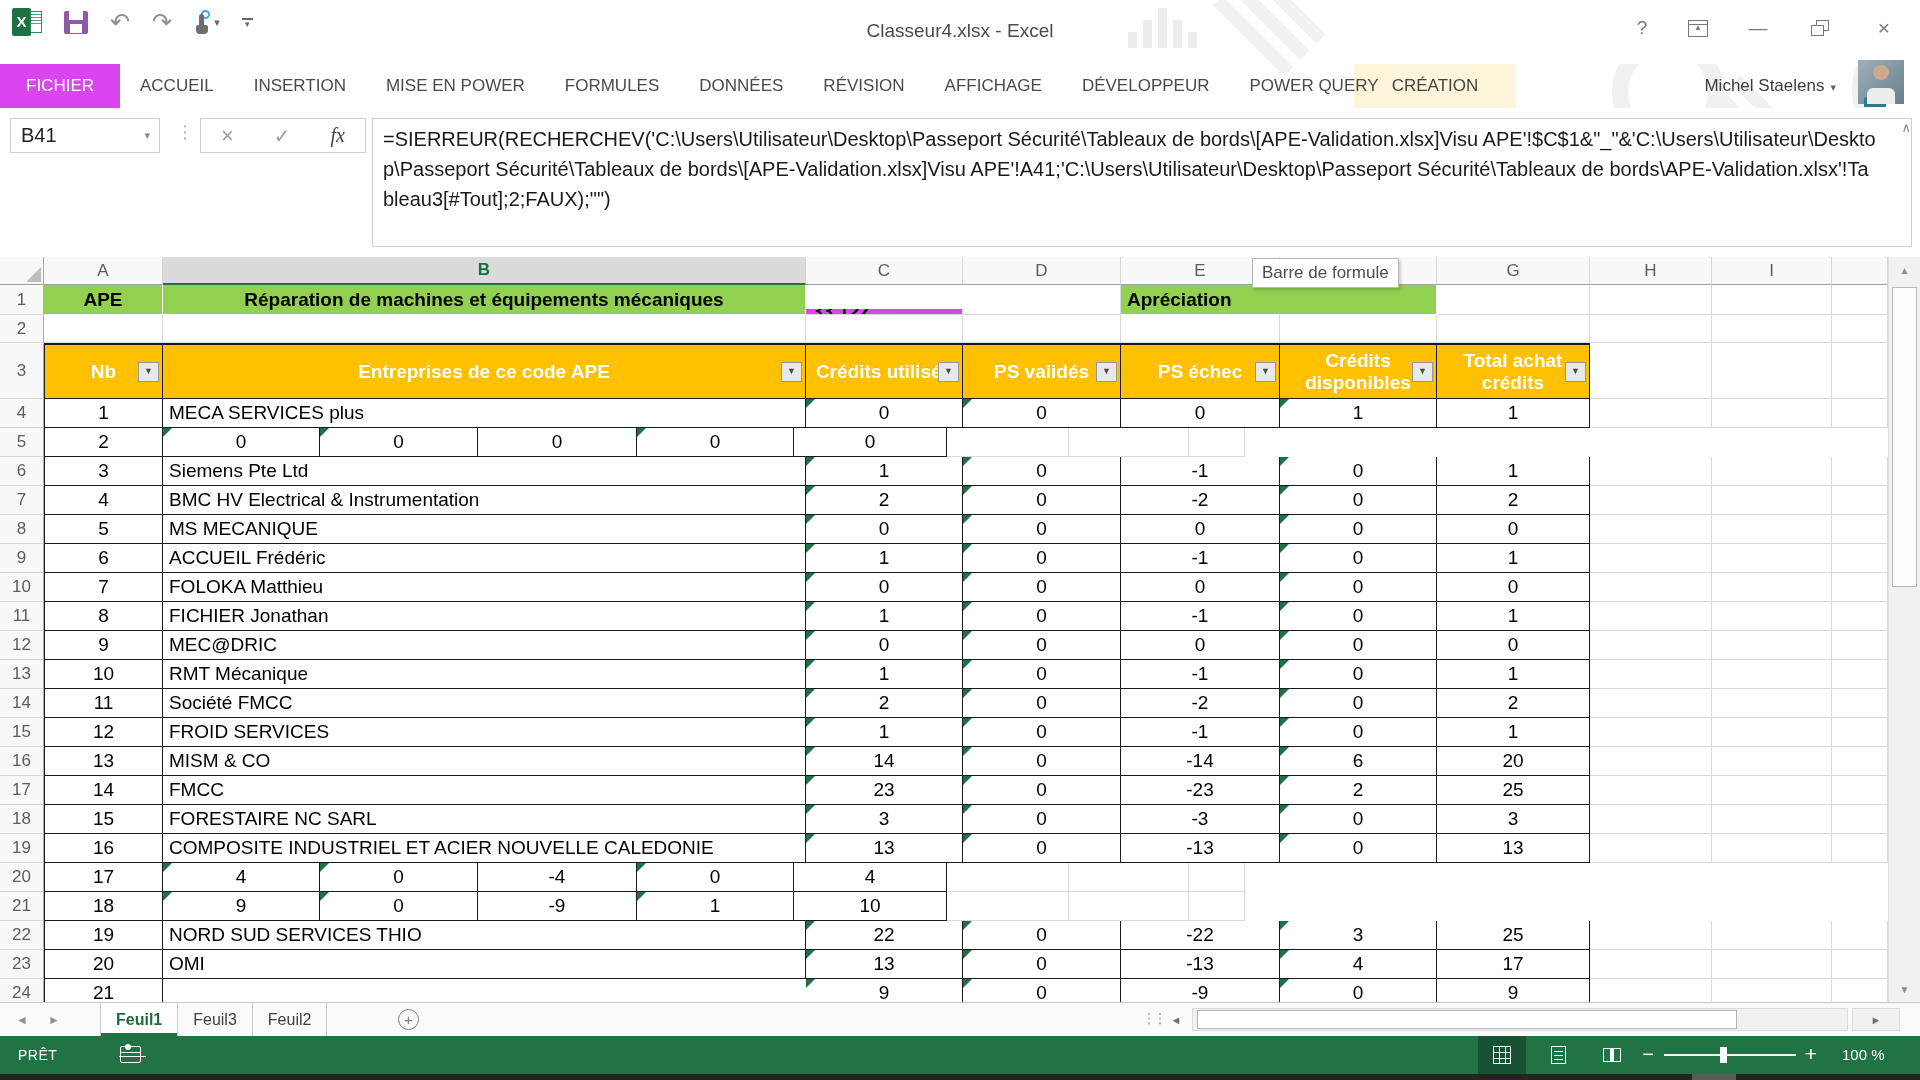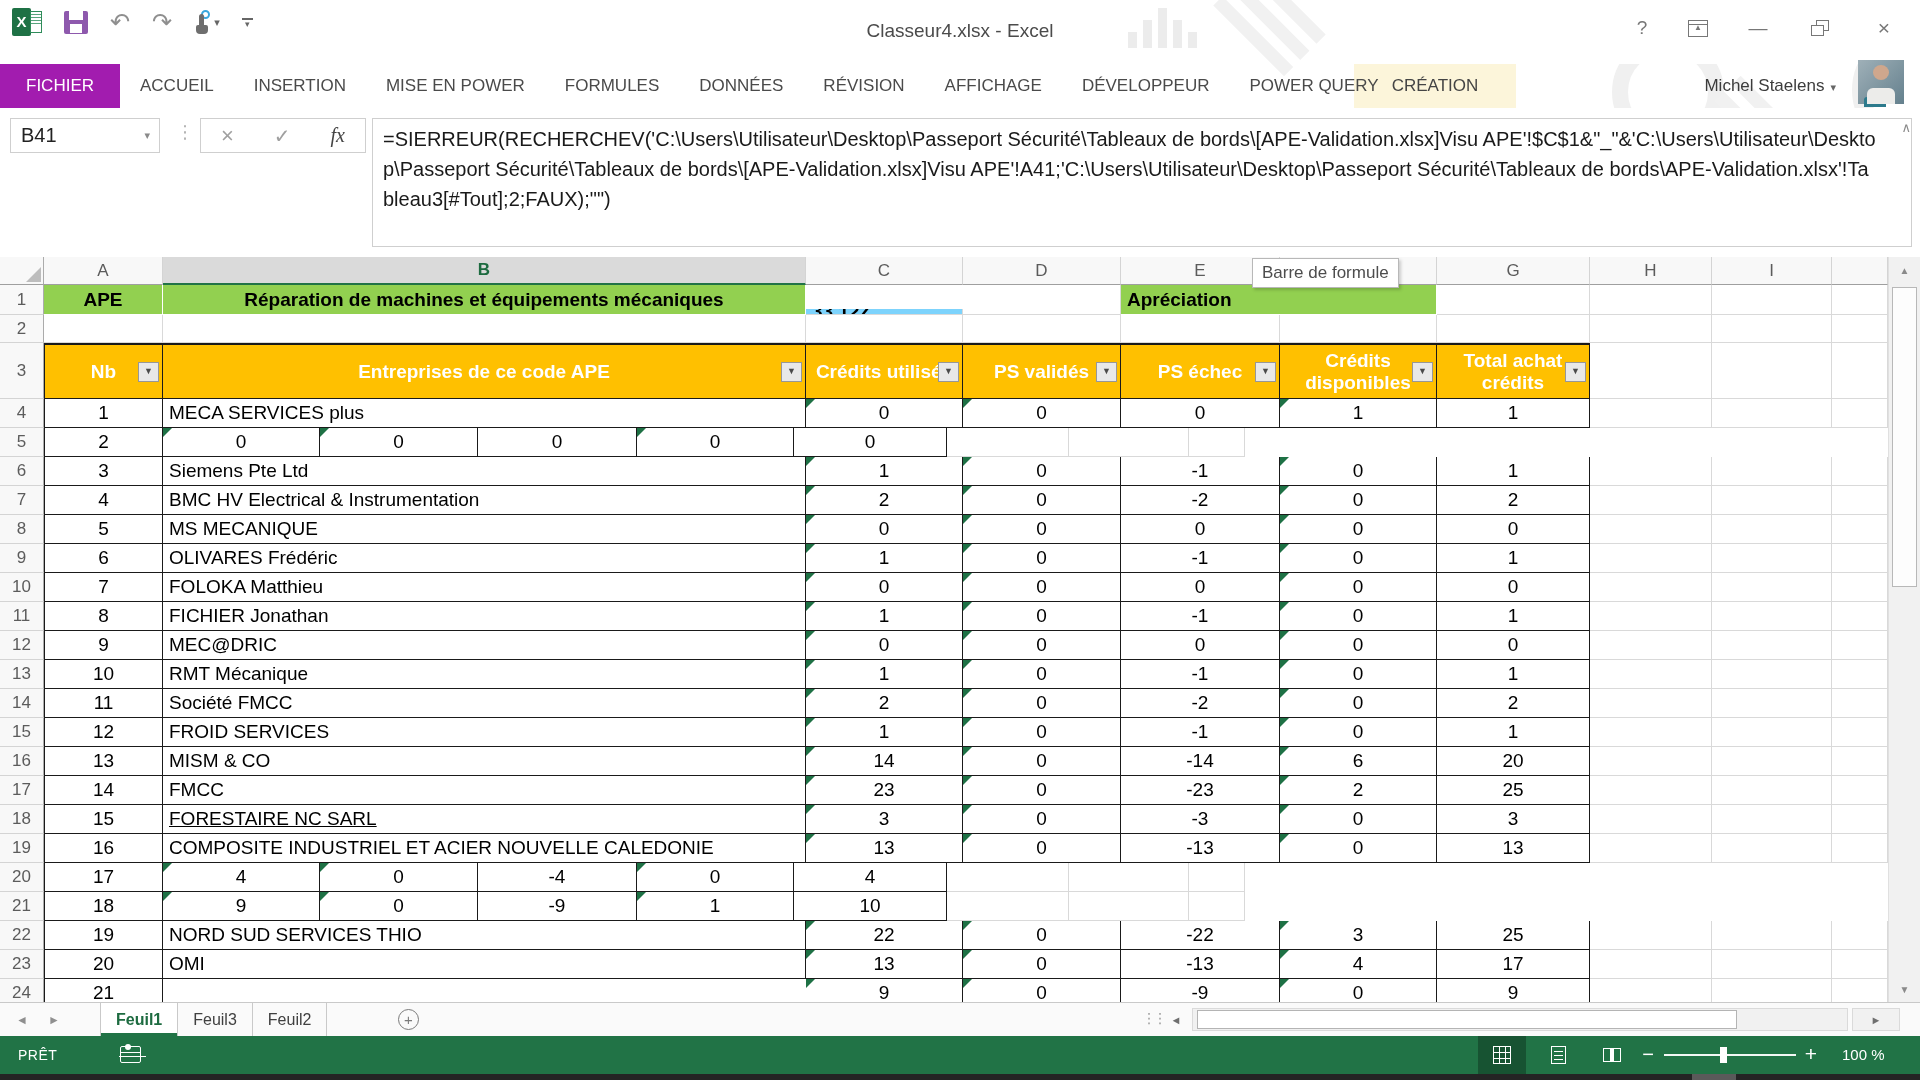--- a/index.html
+++ b/index.html
@@ -47,21 +47,21 @@
   .restore i:last-child { left:0; bottom:0; }
 
   
   .ctx { position:absolute; left:1354px; top:0; width:162px; height:108px; background:#fcf5da; z-index:1; }
   .ctx .goldbar { position:absolute; left:0; top:0; width:100%; height:5px; background:#ecb613; }
   .ctx .grp { position:absolute; left:0; right:0; top:26px; text-align:center; font-size:15px; color:#a07c08; }
   .ctx .ctab { position:absolute; left:0; right:0; top:76px; text-align:center; font-size:17px; color:#444; }
 
   
   .ribbontabs { position:absolute; left:0; top:64px; width:1920px; height:44px; background:transparent; display:flex; align-items:stretch; z-index:2; }
-  .filetab { background:#a21caf; color:#fff; font-size:17px; padding:0 26px; display:flex; align-items:center; }
+  .filetab { background:#d946ef; color:#fff; font-size:17px; padding:0 26px; display:flex; align-items:center; }
   .rtab { font-size:17px; color:#4a4a4a; margin:0 20px; display:flex; align-items:center; white-space:nowrap; }
   .rtab:first-of-type { margin-left:28px; }
   .username { position:absolute; right:84px; top:76px; font-size:17px; color:#3c3c3c; z-index:3; }
   .username .smallcaret { margin-left:6px; }
   .avatar { position:absolute; right:16px; top:60px; width:46px; height:44px; background:linear-gradient(135deg,#9fb0b8,#64808d); z-index:3; }
   .avatar::before { content:''; position:absolute; left:15px; top:5px; width:16px; height:15px; background:#cfa78d; border-radius:50%; }
   .avatar::after { content:''; position:absolute; left:9px; bottom:0; width:28px; height:16px; background:#ececea; border-radius:6px 6px 0 0; box-shadow:-6px 6px 0 -3px #2c7a8c; }
 
   
   .fbar { position:absolute; left:0; top:108px; width:1920px; height:149px; background:#fff; z-index:2; }
@@ -75,21 +75,21 @@
   .formulabox { position:absolute; left:372px; top:10px; width:1540px; height:129px; border:1px solid #cfcfcf; padding:5px 34px 5px 10px; font-size:20px; line-height:30px; color:#1a1a1a; word-break:break-all; white-space:normal; overflow:hidden; }
   .fcollapse { position:absolute; right:9px; top:12px; color:#8a8a8a; font-size:13px; }
 
   
   .grid { position:absolute; left:0; top:257px; width:1888px; height:745px; overflow:hidden; background:#fff; z-index:1; }
   .grow { display:flex; align-items:stretch; }
   .c { flex-shrink:0; border-right:1px solid #d9d9d9; border-bottom:1px solid #d9d9d9; display:flex; align-items:center; justify-content:center; font-size:19px; color:#000; overflow:hidden; white-space:nowrap; position:relative; }
   .l { justify-content:flex-start; padding-left:6px; }
   .b { font-weight:bold; }
   .g { background:#92d050; border-right-color:#fff; border-bottom-color:#fff; }
-  .y { background:#7dd3fc;margin-top:24px; }
+  .y { background:#d946ef;margin-top:24px; }
   .tb { border-right:1px solid #1a1a1a; border-bottom:1px solid #1a1a1a; }
   .bl { border-left:1px solid #1a1a1a; }
   .th { background:#ffc000; color:#fff; font-weight:bold; border-right:1px solid #1a1a1a; border-bottom:1px solid #1a1a1a; border-top:2px solid #1a1a1a; white-space:normal; text-align:center; line-height:1.12; }
   .rowhdr { flex-shrink:0; background:#f8f8f8; color:#5c5c5c; font-size:17px; border-right:1px solid #ababab; border-bottom:1px solid #d4d4d4; display:flex; align-items:center; justify-content:center; }
   .colhdr { flex-shrink:0; background:#f8f8f8; color:#5c5c5c; font-size:17px; border-right:1px solid #d4d4d4; border-bottom:1px solid #9f9f9f; display:flex; align-items:center; justify-content:center; }
   .selcol { background:#dadada; color:#1d6b40; font-weight:bold; border-bottom:2px solid #217346; }
   .corner { position:relative; background:#f8f8f8; border-right:1px solid #ababab; border-bottom:1px solid #9f9f9f; }
   .corner::after { content:''; position:absolute; right:2px; bottom:2px; width:0; height:0; border-left:15px solid transparent; border-bottom:15px solid #bdbdbd; }
   .tri { position:absolute; left:0; top:0; width:0; height:0; border-top:9px solid #1e7145; border-right:9px solid transparent; }
   .fbtn { position:absolute; right:3px; top:50%; transform:translateY(-50%); width:21px; height:20px; background:#e8e8e8; border:1px solid #979797; color:#4a4a4a; font-size:9px; display:flex; align-items:center; justify-content:center; }
@@ -357,21 +357,21 @@
       <div class="c tb" style="width: 159px;">0</div>
       <div class="c tb" style="width: 157px;">0<div class="tri"></div></div>
       <div class="c tb" style="width: 153px;">0</div>
       <div class="c" style="width: 122px;"></div>
       <div class="c" style="width: 120px;"></div>
       <div class="c" style="width: 56px;"></div>
     </div>
     <div class="grow" style="height: 29px;">
       <div class="rowhdr" style="width: 44px;">9</div>
       <div class="c tb bl" style="width: 119px;">6</div>
-      <div class="c tb l" style="width: 643px;">OLIVARES Frédéric</div>
+      <div class="c tb l" style="width: 643px;">ACCUEIL Frédéric</div>
       <div class="c tb" style="width: 157px;">1<div class="tri"></div></div>
       <div class="c tb" style="width: 158px;">0<div class="tri"></div></div>
       <div class="c tb" style="width: 159px;">-1</div>
       <div class="c tb" style="width: 157px;">0<div class="tri"></div></div>
       <div class="c tb" style="width: 153px;">1</div>
       <div class="c" style="width: 122px;"></div>
       <div class="c" style="width: 120px;"></div>
       <div class="c" style="width: 56px;"></div>
     </div>
     <div class="grow" style="height: 29px;">
@@ -474,21 +474,21 @@
       <div class="c tb" style="width: 159px;">-23</div>
       <div class="c tb" style="width: 157px;">2<div class="tri"></div></div>
       <div class="c tb" style="width: 153px;">25</div>
       <div class="c" style="width: 122px;"></div>
       <div class="c" style="width: 120px;"></div>
       <div class="c" style="width: 56px;"></div>
     </div>
     <div class="grow" style="height: 29px;">
       <div class="rowhdr" style="width: 44px;">18</div>
       <div class="c tb bl" style="width: 119px;">15</div>
-      <div class="c tb l" style="width: 643px; text-decoration: underline;">FORESTAIRE NC SARL</div>
+      <div class="c tb l" style="width: 643px;">FORESTAIRE NC SARL</div>
       <div class="c tb" style="width: 157px;">3<div class="tri"></div></div>
       <div class="c tb" style="width: 158px;">0<div class="tri"></div></div>
       <div class="c tb" style="width: 159px;">-3</div>
       <div class="c tb" style="width: 157px;">0<div class="tri"></div></div>
       <div class="c tb" style="width: 153px;">3</div>
       <div class="c" style="width: 122px;"></div>
       <div class="c" style="width: 120px;"></div>
       <div class="c" style="width: 56px;"></div>
     </div>
     <div class="grow" style="height: 29px;">

